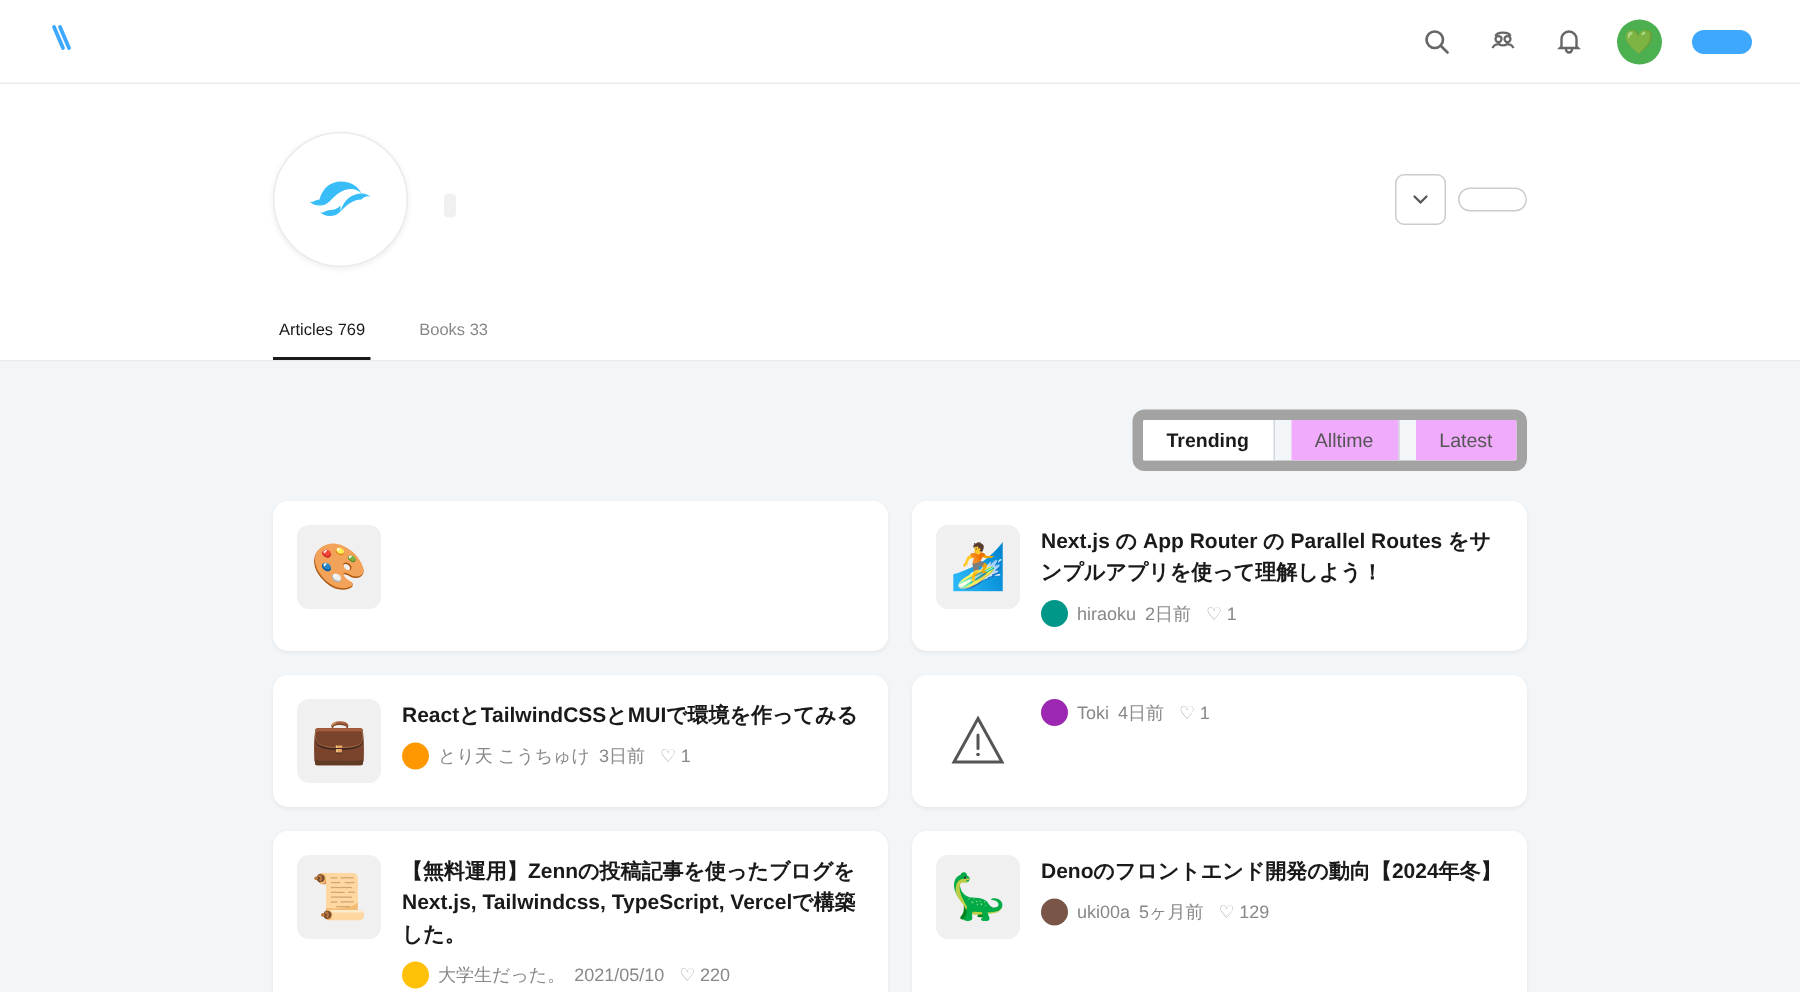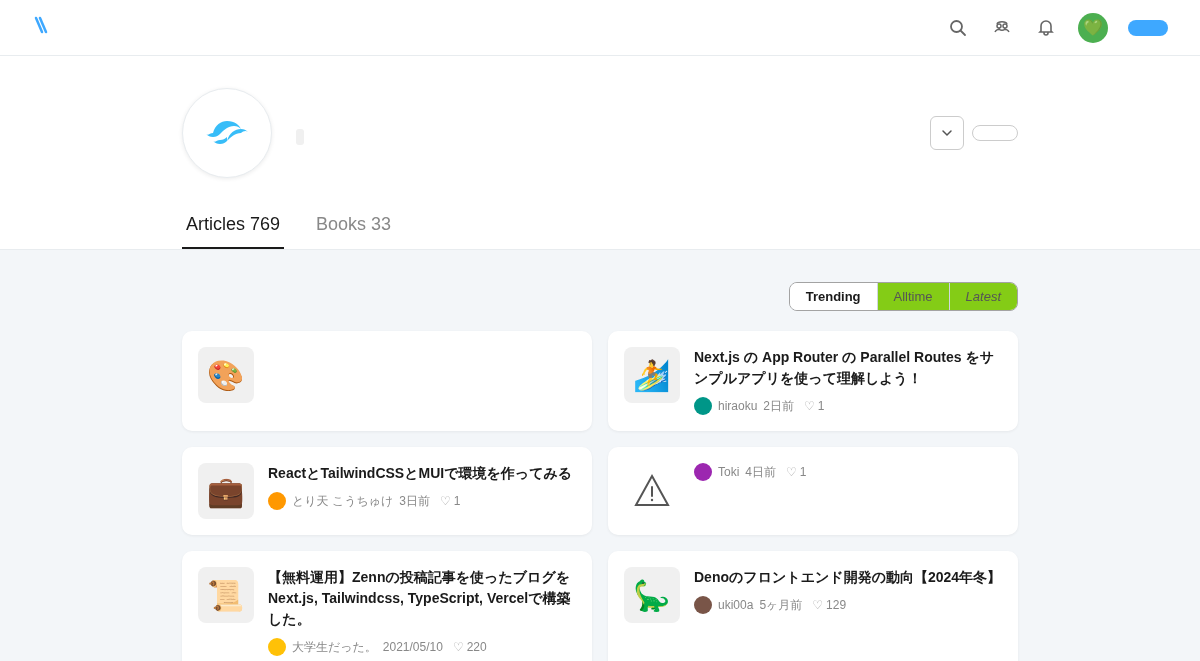--- a/index.html
+++ b/index.html
@@ -153,21 +153,21 @@
 
     
     .topic-tabs {
       display: flex;
       gap: 0;
       margin-top: 8px;
     }
     .tab-item {
       padding: 12px 4px;
       margin-right: 28px;
-      font-size: 18px;
+      font-size: 11px;
       color: #888;
       cursor: pointer;
       border-bottom: 2px solid transparent;
       font-weight: 400;
     }
     .tab-item.active {
       color: #1a1a1a;
       border-bottom: 2px solid #1a1a1a;
       font-weight: 500;
     }
@@ -184,35 +184,35 @@
       justify-content: space-between;
       margin-bottom: 20px;
     }
     .section-title {
       font-size: 22px;
       font-weight: 700;
       color: #1a1a1a;
     }
     .filter-buttons {
       display: flex;
-      gap: 0;
-      border: 1px solid #a3a3a3;
+      gap: 11px;
+      border: 7px solid #a3a3a3;
       border-radius: 8px;
       overflow: hidden;
     }
     .filter-btn {
       padding: 6px 16px;
-      background: #84cc16;
+      background: #f0abfc;
       border: none;
       font-size: 13px;
       cursor: pointer;
       color: #555;
       border-right: 1px solid #d0d7de;
     }
-    .filter-btn:last-child { border-right: none; font-style: italic; }
+    .filter-btn:last-child { border-right: none; }
     .filter-btn.active {
       background: #fff;
       color: #1a1a1a;
       font-weight: 600;
     }
 
     
     .articles-grid {
       display: grid;
       grid-template-columns: 1fr 1fr;

